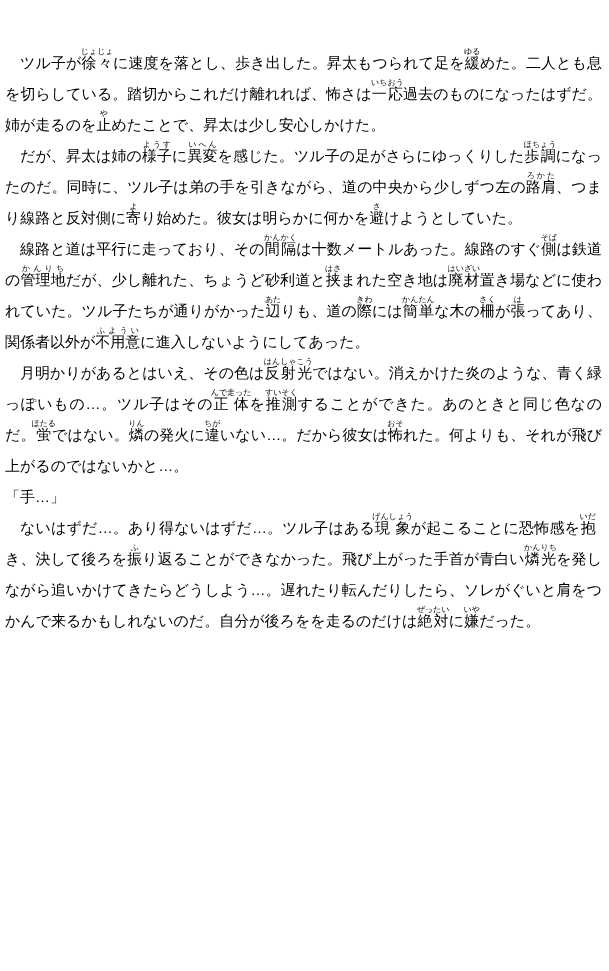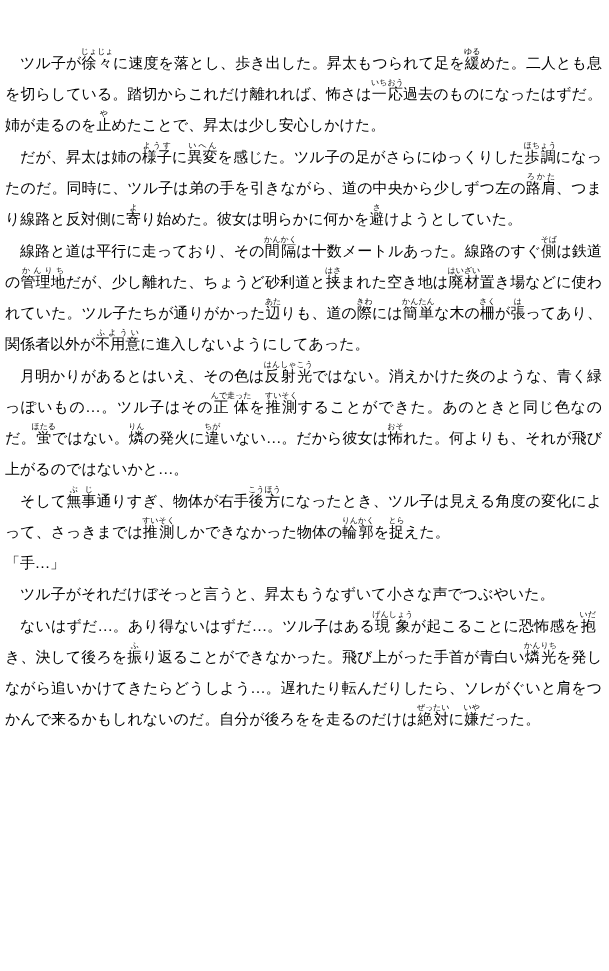--- a/index.html
+++ b/index.html
@@ -9,21 +9,21 @@
   }
   .page {
     position: relative;
     width: 609px;
     height: 971px;
     box-sizing: border-box;
     padding: 47px 7px 0 5px;
     overflow: hidden;
     background: #ffffff;
     color: #000000;
-    font-family: Liberation Serif, serif;
+    font-family: Liberation Sans, sans-serif;
     font-size: 15px;
     line-height: 31px;
     text-align: justify;
   }
   p.para {
     margin: 0;
     padding: 0;
   }
   p.para.indent {
     text-indent: 1em;
@@ -39,18 +39,16 @@
 </style>
 </head>
 <body>
 
 <div class="page">
   <main>
       <p class="para indent">ツル子が<ruby>徐々<rt>じょじょ</rt></ruby>に速度を落とし、歩き出した。昇太もつられて足を<ruby>緩<rt>ゆる</rt></ruby>めた。二人とも息を切らしている。踏切からこれだけ離れれば、怖さは<ruby>一応<rt>いちおう</rt></ruby>過去のものになったはずだ。姉が走るのを<ruby>止<rt>や</rt></ruby>めたことで、昇太は少し安心しかけた。</p>
       <p class="para indent">だが、昇太は姉の<ruby>様子<rt>ようす</rt></ruby>に<ruby>異変<rt>いへん</rt></ruby>を感じた。ツル子の足がさらにゆっくりした<ruby>歩調<rt>ほちょう</rt></ruby>になったのだ。同時に、ツル子は弟の手を引きながら、道の中央から少しずつ左の<ruby>路肩<rt>ろかた</rt></ruby>、つまり線路と反対側に<ruby>寄<rt>よ</rt></ruby>り始めた。彼女は明らかに何かを<ruby>避<rt>さ</rt></ruby>けようとしていた。</p>
       <p class="para indent">線路と道は平行に走っており、その<ruby>間隔<rt>かんかく</rt></ruby>は十数メートルあった。線路のすぐ<ruby>側<rt>そば</rt></ruby>は鉄道の<ruby>管理地<rt>かんりち</rt></ruby>だが、少し離れた、ちょうど砂利道と<ruby>挟<rt>はさ</rt></ruby>まれた空き地は<ruby>廃材<rt>はいざい</rt></ruby>置き場などに使われていた。ツル子たちが通りがかった<ruby>辺<rt>あた</rt></ruby>りも、道の<ruby>際<rt>きわ</rt></ruby>には<ruby>簡単<rt>かんたん</rt></ruby>な木の<ruby>柵<rt>さく</rt></ruby>が<ruby>張<rt>は</rt></ruby>ってあり、関係者以外が<ruby>不用意<rt>ふようい</rt></ruby>に進入しないようにしてあった。</p>
       <p class="para indent">月明かりがあるとはいえ、その色は<ruby>反射光<rt>はんしゃこう</rt></ruby>ではない。消えかけた炎のような、青く緑っぽいもの…。ツル子はその<ruby>正体<rt>んで走った</rt></ruby>を<ruby>推測<rt>すいそく</rt></ruby>することができた。あのときと同じ色なのだ。<ruby>蛍<rt>ほたる</rt></ruby>ではない。<ruby>燐<rt>りん</rt></ruby>の発火に<ruby>違<rt>ちが</rt></ruby>いない…。だから彼女は<ruby>怖<rt>おそ</rt></ruby>れた。何よりも、それが飛び上がるのではないかと…。</p>
-      <p class="para indent">そして<ruby>無事<rt>ぶじ</rt></ruby>通りすぎ、物体が右手<ruby>後方<rt>こうほう</rt></ruby>になったとき、ツル子は見える角度の変化によって、さっきまでは<ruby>推測<rt>すいそく</rt></ruby>しかできなかった物体の<ruby>輪郭<rt>りんかく</rt></ruby>を<ruby>捉<rt>とら</rt></ruby>えた。</p>
       <p class="para">「手…」</p>
-      <p class="para indent">ツル子がそれだけぼそっと言うと、昇太もうなずいて小さな声でつぶやいた。</p>
       <p class="para indent">ないはずだ…。あり得ないはずだ…。ツル子はある<ruby>現象<rt>げんしょう</rt></ruby>が起こることに恐怖感を<ruby>抱<rt>いだ</rt></ruby>き、決して後ろを<ruby>振<rt>ふ</rt></ruby>り返ることができなかった。飛び上がった手首が青白い<ruby>燐光<rt>かんりち</rt></ruby>を発しながら追いかけてきたらどうしよう…。遅れたり転んだりしたら、ソレがぐいと肩をつかんで来るかもしれないのだ。自分が後ろをを走るのだけは<ruby>絶対<rt>ぜったい</rt></ruby>に<ruby>嫌<rt>いや</rt></ruby>だった。</p>
     </main>
 </div>
 
 </body></html>

